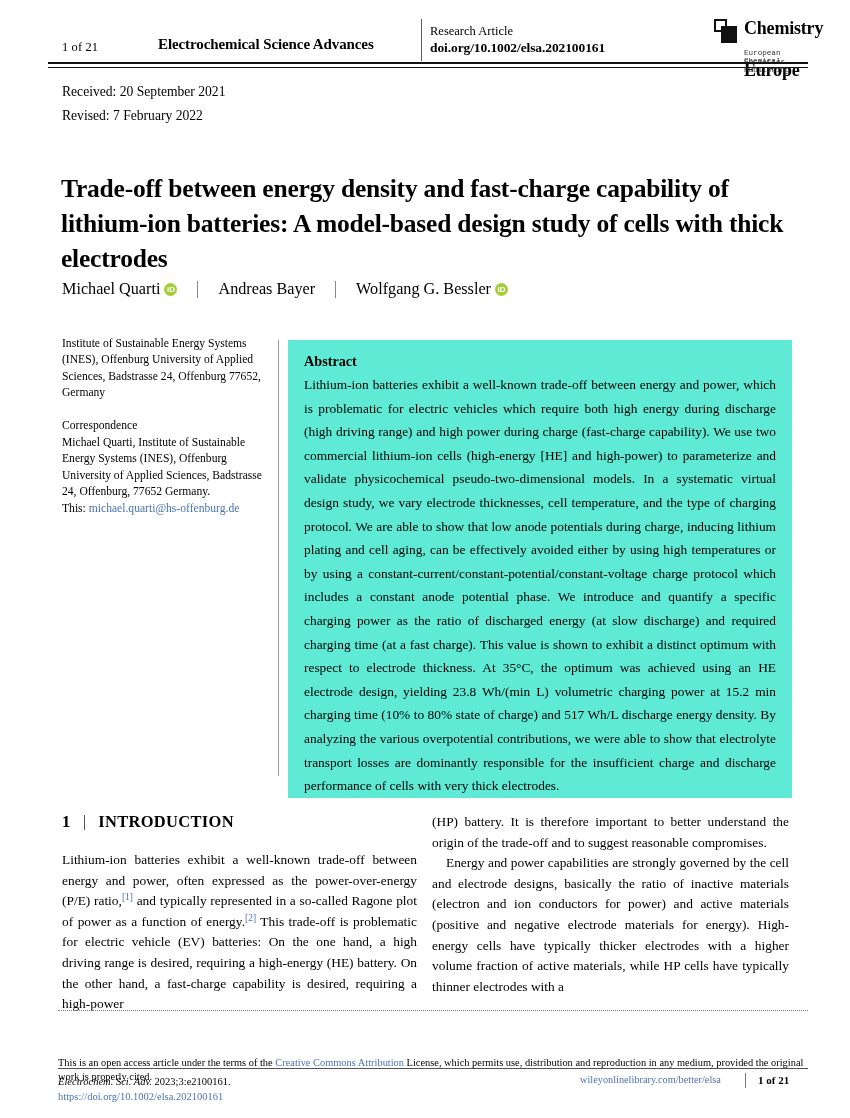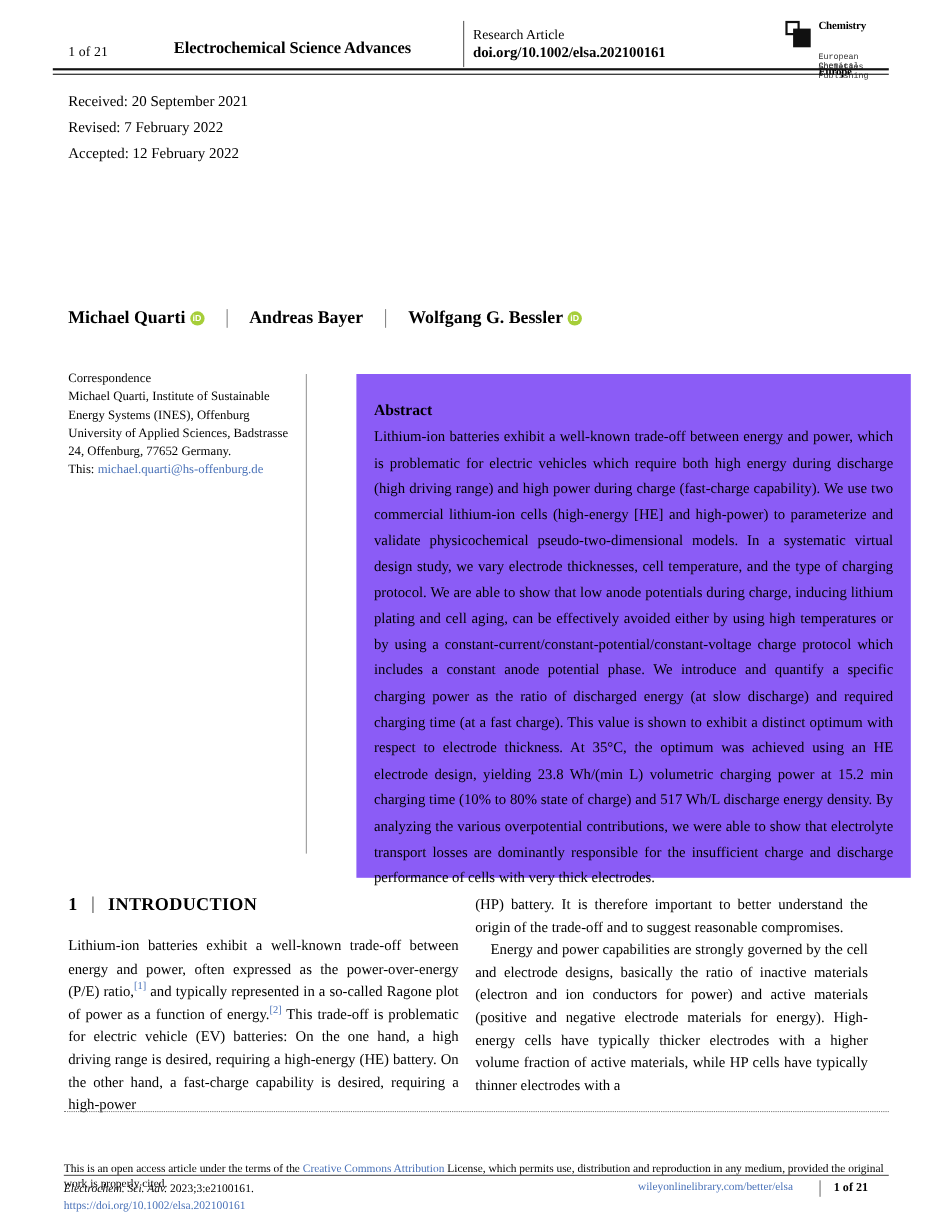--- a/index.html
+++ b/index.html
@@ -92,21 +92,21 @@
   .logo-sq-filled {
     position: absolute;
     left: 7px; top: 7px;
     width: 16px;
     height: 17px;
     background: #111;
   }
   .logo-name1, .logo-name2 {
     position: absolute;
     left: 30px;
-    font-size: 10px;
+    font-size: 18px;
     font-weight: bold;
     letter-spacing: -0.2px;
     line-height: 1;
   }
   .logo-name1 { top: 5px; }
   .logo-name2 { top: 20px; margin-top: 27px; }
   .logo-sub1, .logo-sub2 {
     position: absolute;
     left: 30px;
     font-size: 7.6px;
@@ -155,21 +155,21 @@
     letter-spacing: -0.2px;
   }
 
   
   .authors {
     position: absolute;
     left: 62px;
     top: 280px;
     width: 740px;
     font-size: 16.2px;
-    font-weight: bold;
+    font-weight: normal;
     display: flex;
     align-items: center;
   }
   .author {
     display: inline-flex;
     align-items: center;
     white-space: nowrap;
   }
   .orcid {
     display: inline-block;
@@ -229,24 +229,23 @@
     background: #9a9a9a;
   }
 
   
   .abstract-box {
     position: absolute;
     left: 288px;
     top: 340px;
     width: 504px;
     height: 458px;
-    background: #8b5cf6;
+    background: #5eead4;
     box-sizing: border-box;
-    padding: 25px 16px 10px 16px;
-    margin-left: 36px;
+    padding: 13px 16px 10px 16px;
   }
   .abstract-head {
     font-size: 14.2px;
     font-weight: bold;
     margin-bottom: 3px;
   }
   .abstract-body {
     font-size: 13.4px;
     line-height: 23.6px;
     text-align: justify;
@@ -387,41 +386,42 @@
       <div class="logo-sub2">Societies Publishing</div>
     </div>
   </div>
 
   <div class="rule-thick"></div>
   <div class="rule-thin"></div>
 
   <div class="dates">
     <div>Received: 20 September 2021</div>
     <div>Revised: 7 February 2022</div>
-    <div>Accepted: 12 February 2022</div>
-  </div>
-
+  </div>
+
+  <h1 class="title">Trade-off between energy density and fast-charge capability of lithium-ion batteries: A model-based design study of cells with thick electrodes</h1>
 
   <div class="authors">
     <span class="author">
       <span>Michael Quarti</span>
       <span class="orcid"></span>
     </span>
     <span class="author-sep"></span>
     <span class="author">
       <span>Andreas Bayer</span>
     </span>
     <span class="author-sep"></span>
     <span class="author">
       <span>Wolfgang G. Bessler</span>
       <span class="orcid"></span>
     </span>
   </div>
 
   <div class="affil-col">
+    <div class="affil-block">Institute of Sustainable Energy Systems (INES), Offenburg University of Applied Sciences, Badstrasse 24, Offenburg 77652, Germany</div>
     <div>
       <div class="corr-title">Correspondence</div>
       <div>Michael Quarti, Institute of Sustainable Energy Systems (INES), Offenburg University of Applied Sciences, Badstrasse 24, Offenburg, 77652 Germany.</div>
       <div>
         <span>This:</span>
         <span class="link">michael.quarti@hs-offenburg.de</span>
       </div>
     </div>
   </div>
 

